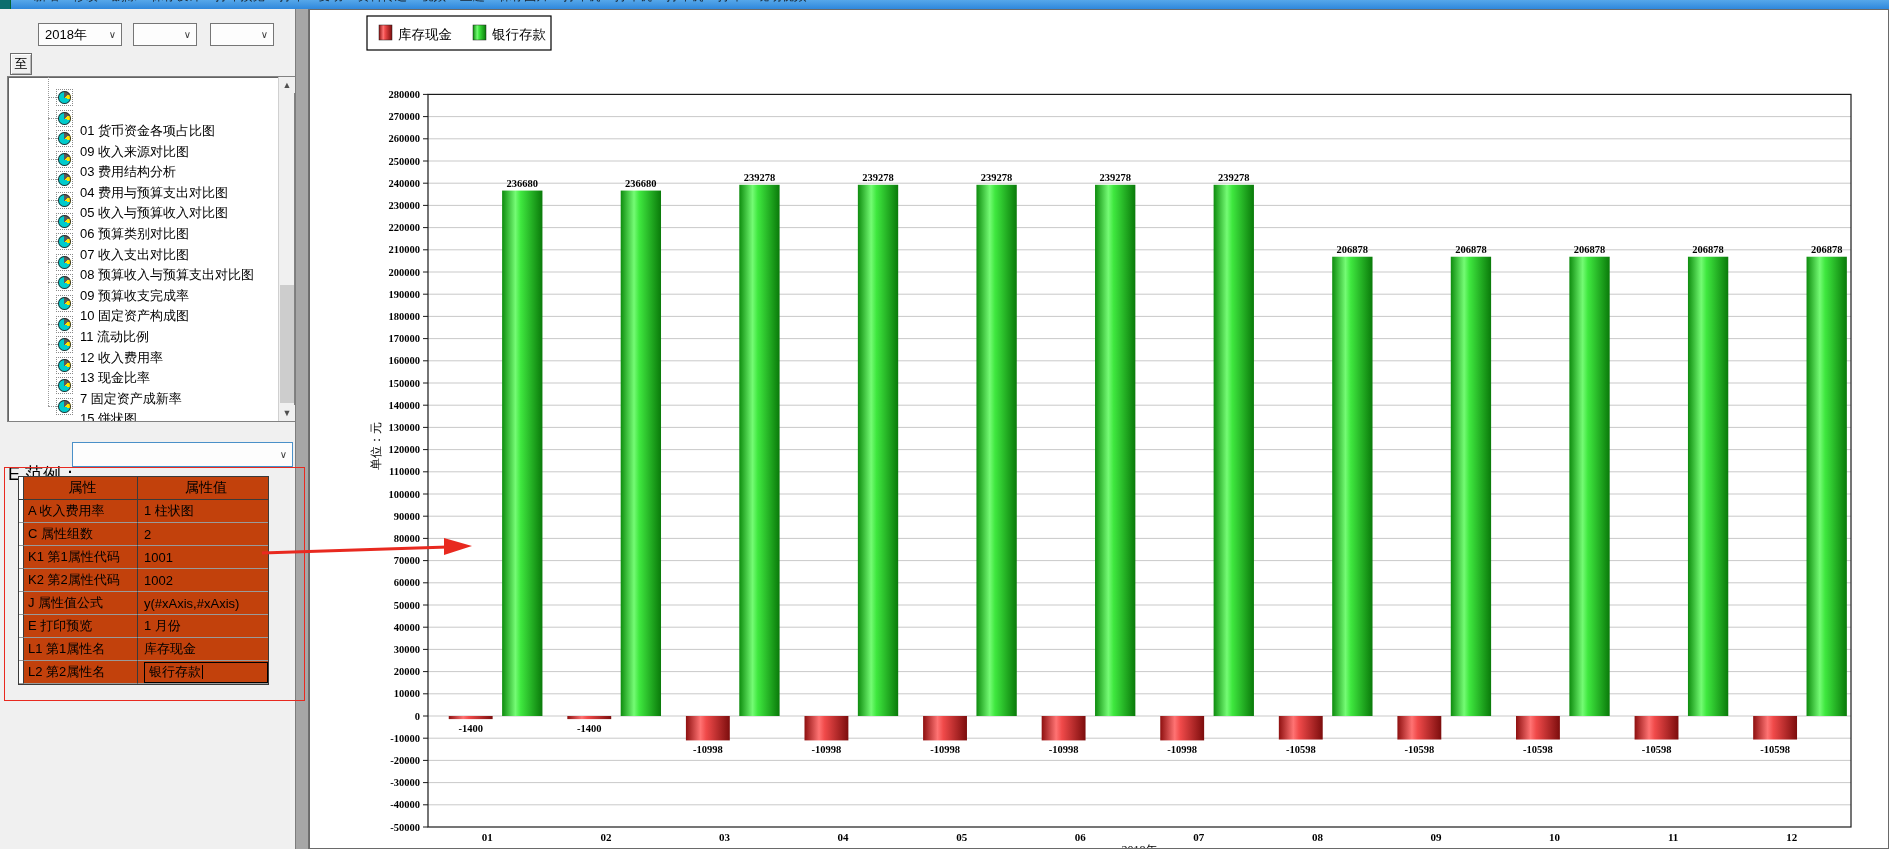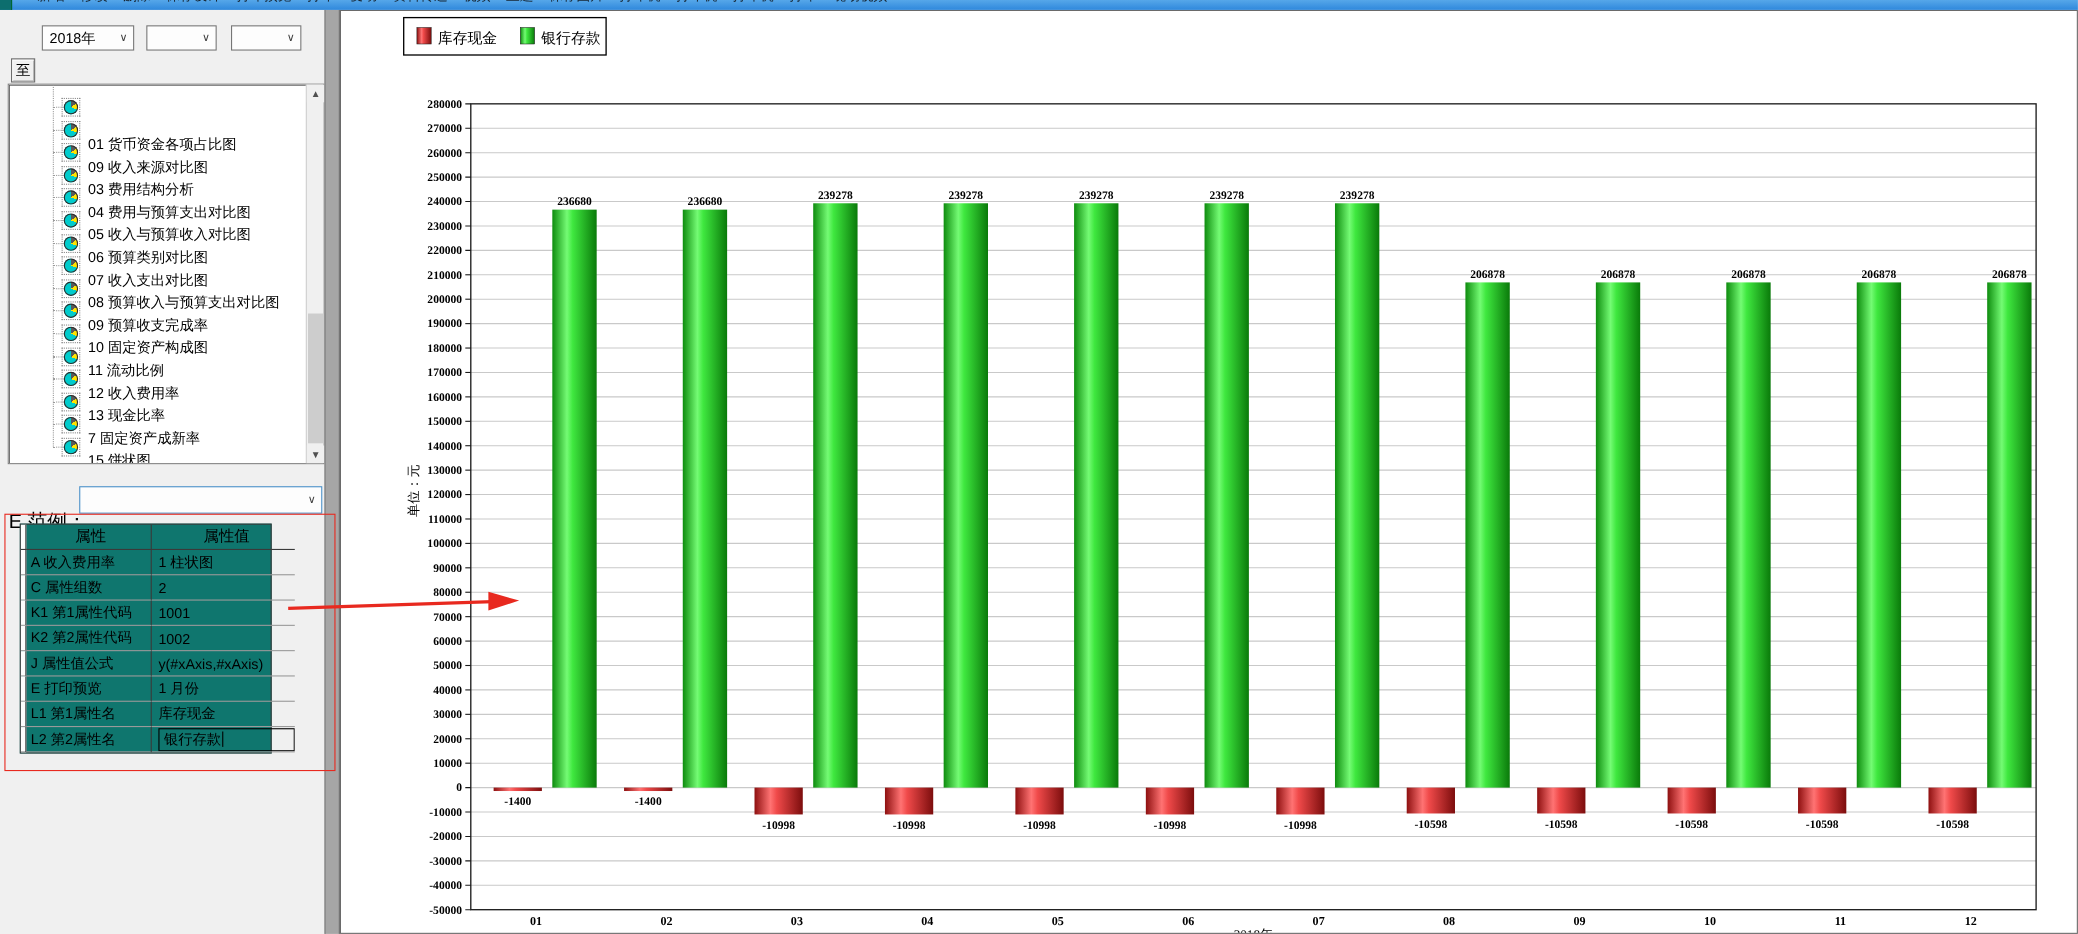--- a/index.html
+++ b/index.html
@@ -48,21 +48,21 @@
   .tree-label.selected{ background:#f0abfc; }
   
   .tree-scroll{ position:absolute; right:0; top:0; width:16px; height:100%; background:#f0f0f0; border-left:1px solid #d0d0d0; }
   .scroll-btn{ position:absolute; left:0; width:16px; height:16px; background:#f0f0f0; color:#505050; font-size:9px; display:flex; align-items:center; justify-content:center; }
   .scroll-btn.up{ top:0; } .scroll-btn.down{ bottom:0; }
   .scroll-thumb{ position:absolute; left:1px; width:14px; background:#cdcdcd; }
   
   .example-label{ position:absolute; left:8px; top:453px; font-size:18px;text-align:right; }
   .example-combo{ left:72px; top:433px; width:221px; height:25px; border:1px solid #4a90c8; }
   
-  .prop-table{ position:absolute; left:18px; top:467px; width:229px; border:1px solid #3a3a3a; background:#0f766e; }
+  .prop-table{ position:absolute; left:18px; top:467px; width:251px; border:1px solid #3a3a3a; background:#c2410c; }
   .prop-row{ display:grid; grid-template-columns:5px 114px 130px; height:23px; }
   .prop-cell{ border-right:1px solid #3a3a3a; border-bottom:1px solid #9a9a9a; font-size:13px; display:flex; align-items:center; overflow:hidden; white-space:nowrap; }
   .prop-cell.gutter{ background:#fdfdfd; }
   .prop-row.header .prop-cell{ justify-content:center; border-bottom:1px solid #3a3a3a; font-size:14px; }
   .prop-cell.name{ padding-left:4px; }
   .prop-cell.value{ padding-left:6px; border-right:none; }
   .edit-box{ border:1px solid #000; height:21px; width:100%; display:flex; align-items:center; padding-left:4px; }
   .caret{ display:inline-block; width:1px; height:14px; background:#000; margin-left:1px; }
   
   .anno-rect{ position:absolute; left:4px; top:467px; width:301px; height:234px; border:1px solid #e8291f; z-index:40; pointer-events:none; }

